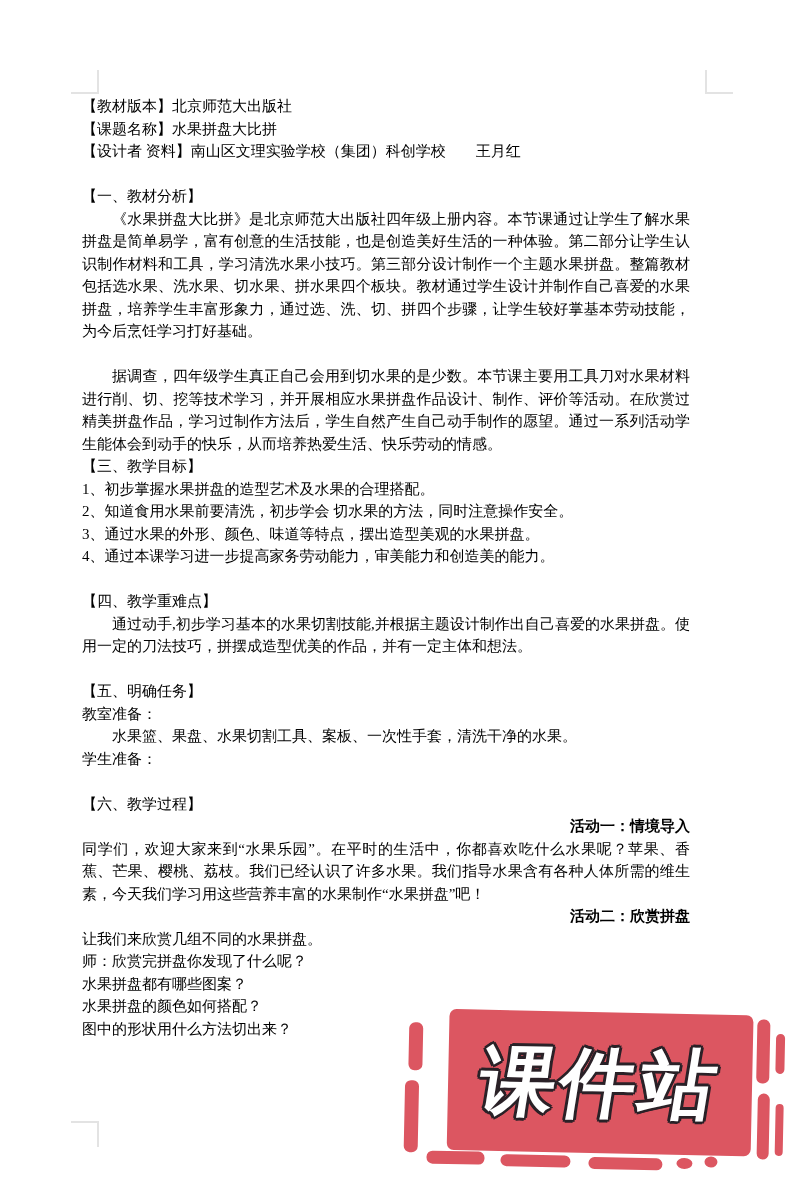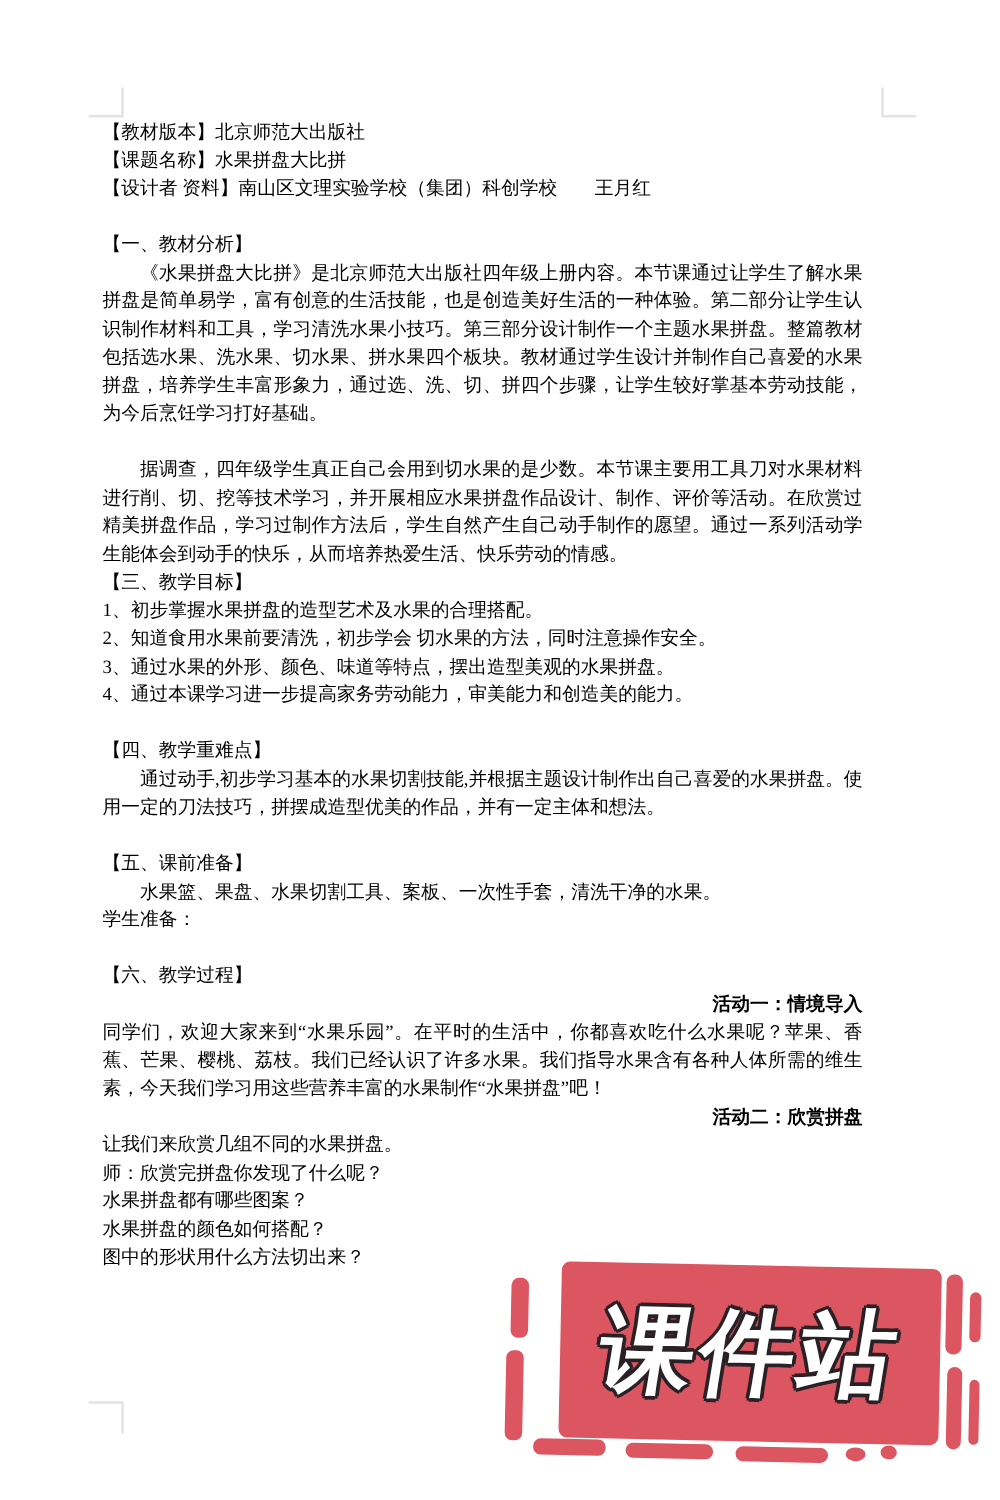--- a/index.html
+++ b/index.html
@@ -86,21 +86,22 @@
     <p class="indent">据调查，四年级学生真正自己会用到切水果的是少数。本节课主要用工具刀对水果材料进行削、切、挖等技术学习，并开展相应水果拼盘作品设计、制作、评价等活动。在欣赏过精美拼盘作品，学习过制作方法后，学生自然产生自己动手制作的愿望。通过一系列活动学生能体会到动手的快乐，从而培养热爱生活、快乐劳动的情感。</p>
     <p class="heading">【三、教学目标】</p>
     <p class="line">1、初步掌握水果拼盘的造型艺术及水果的合理搭配。</p>
     <p class="line">2、知道食用水果前要清洗，初步学会 切水果的方法，同时注意操作安全。</p>
     <p class="line">3、通过水果的外形、颜色、味道等特点，摆出造型美观的水果拼盘。</p>
     <p class="line">4、通过本课学习进一步提高家务劳动能力，审美能力和创造美的能力。</p>
     <div class="blank"></div>
     <p class="heading">【四、教学重难点】</p>
     <p class="indent">通过动手,初步学习基本的水果切割技能,并根据主题设计制作出自己喜爱的水果拼盘。使用一定的刀法技巧，拼摆成造型优美的作品，并有一定主体和想法。</p>
     <div class="blank"></div>
-    <p class="heading">【五、课前准备】</p>
+    <p class="heading">【五、明确任务】</p>
+    <p class="line">教室准备：</p>
     <p class="indent">水果篮、果盘、水果切割工具、案板、一次性手套，清洗干净的水果。</p>
     <p class="line">学生准备：</p>
     <div class="blank"></div>
     <p class="heading">【六、教学过程】</p>
     <p class="bold">活动一：情境导入</p>
     <p class="line">同学们，欢迎大家来到“水果乐园”。在平时的生活中，你都喜欢吃什么水果呢？苹果、香蕉、芒果、樱桃、荔枝。我们已经认识了许多水果。我们指导水果含有各种人体所需的维生素，今天我们学习用这些营养丰富的水果制作“水果拼盘”吧！</p>
     <p class="bold">活动二：欣赏拼盘</p>
     <p class="line">让我们来欣赏几组不同的水果拼盘。</p>
     <p class="line">师：欣赏完拼盘你发现了什么呢？</p>
     <p class="line">水果拼盘都有哪些图案？</p>

